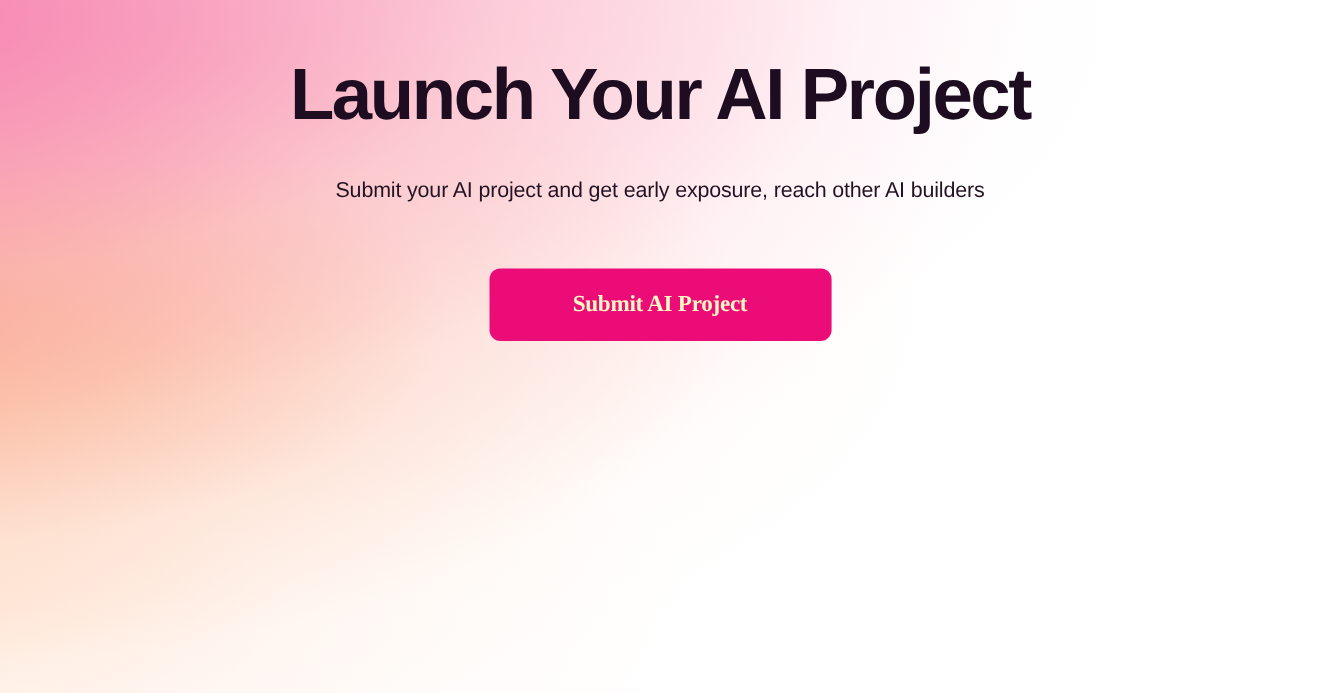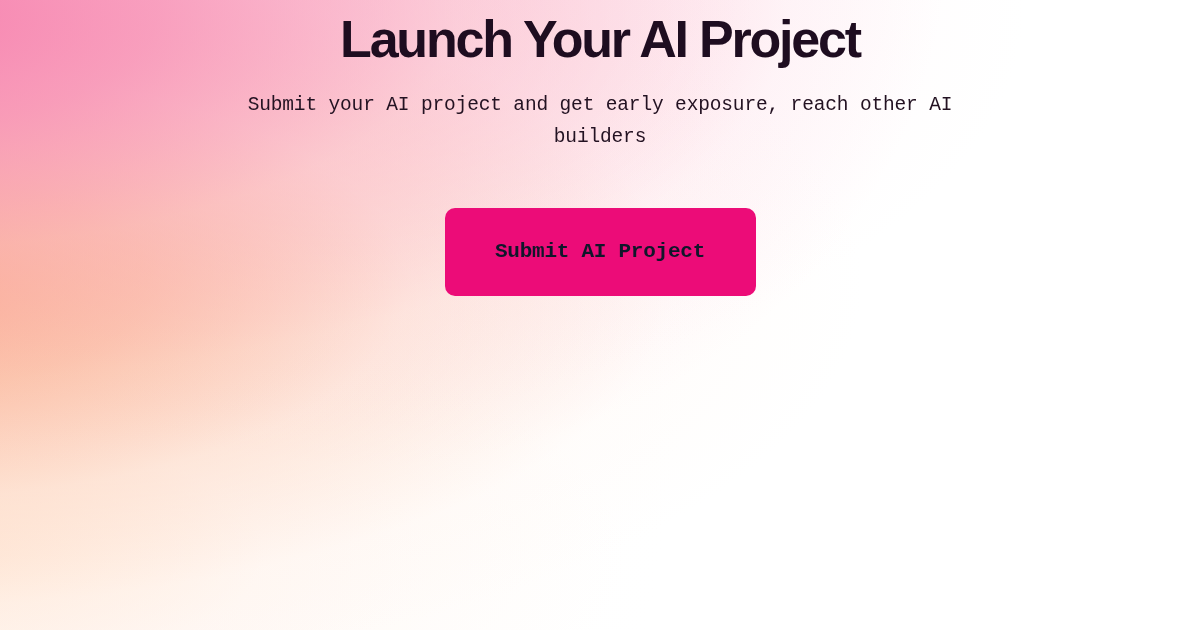--- a/index.html
+++ b/index.html
@@ -79,61 +79,60 @@
     font-weight:700;
     font-size:25px;
     line-height:1.07;
     letter-spacing:-0.4px;
     color:#120a13;
     white-space:pre-line;
   }
 
   
   .headline {
-    margin-top:14px;
+    margin-top:53px;
     text-align:left;
-    font-size:52px;
+    font-size:66px;
     line-height:0.99;
     font-weight:700;
     letter-spacing:-2.2px;
     color:#1e0d20;
   }
   .headline-line { display:block; }
 
   
   .subtitle {
-    margin-top:25px;
+    margin-top:40px;
     text-align:center;
     font-size:19.5px;
     line-height:1.62;
     font-weight:400;
     letter-spacing:-0.15px;
     color:#231222;
     max-width:740px;
-    font-family:Liberation Mono, monospace;
   }
   .subtitle-line { display:block; }
 
   
   .cta-wrap {
     margin-top:54px;
     display:flex;
     justify-content:center;
   }
   .cta-button {
     display:inline-flex;
     align-items:center;
     justify-content:center;
     width:311px;
-    height:88px;
+    height:66px;
     border:none;
     border-radius:10px;
     background:#ec0c78;
-    color:#0f172a;
-    font-family:Liberation Mono, monospace;
+    color:#fef9c3;
+    font-family:Liberation Serif, serif;
     font-size:21px;
     font-weight:700;
     letter-spacing:-0.25px;
     cursor:pointer;
   }
 </style>
 </head>
 <body>
 
 <div class="hero">

